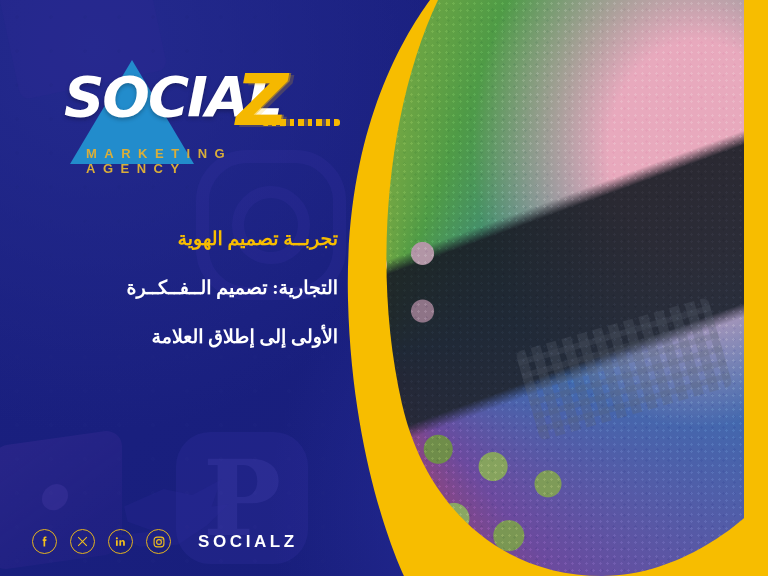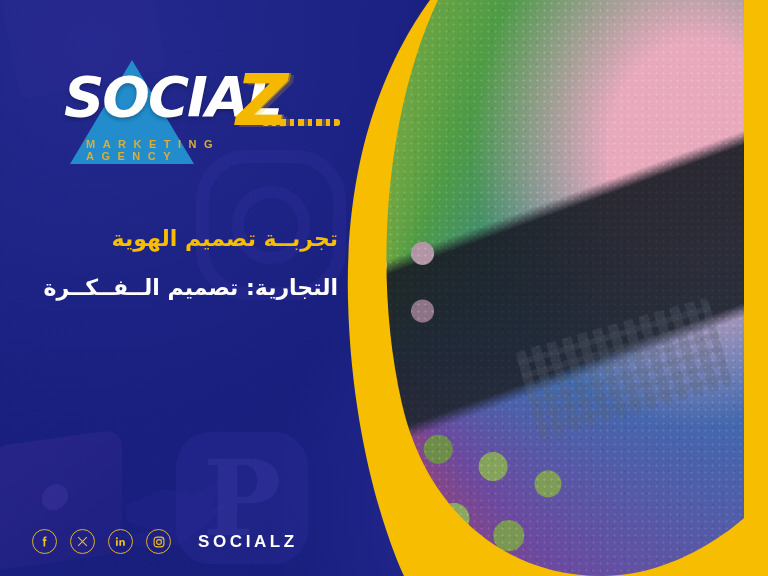--- a/index.html
+++ b/index.html
@@ -167,39 +167,40 @@
     text-shadow:2px 0 0 rgba(245,184,0,.45), 5px 2px 0 rgba(245,184,0,.20);
   }
   .logo-z::after{
     content:"";
     position:absolute; left:26px; bottom:16px;
     width:78px; height:7px;
     background:repeating-linear-gradient(90deg,#f5b800 0 6px, rgba(245,184,0,.25) 6px 10px, #f5b800 10px 14px, rgba(245,184,0,0) 14px 18px);
     border-radius:3px;
   }
   .logo-sub {
-    position:absolute; left:22px; top:80px;
-    font-size:11px; font-weight:bold;
+    position:absolute; left:22px; top:88px;
+    font-size:13px; font-weight:bold;
     letter-spacing:7.5px; color:#d9ae3a;
     font-family:"Liberation Sans", sans-serif;
   }
 
   
   .headline {
     position:absolute; right:430px; top:214px;
     width:320px;
     direction:rtl; text-align:right;
     font-family:"DejaVu Sans", sans-serif;
   }
   .hl-line {
     display:block;
-    font-size:22px; font-weight:bold;
+    font-size:19px; font-weight:bold;
     line-height:49px;
     white-space:nowrap;
     letter-spacing:0px;
+    font-family:Liberation Serif, serif;
   }
   .hl-gold { color:#f7bd00; }
   .hl-white { color:#ffffff; }
 
   
   .footer {
     position:absolute; left:32px; bottom:22px;
     display:flex; align-items:center; gap:13px;
   }
   .sicon {
@@ -242,20 +243,21 @@
   <div class="logo">
     <div class="logo-tri"></div>
     <div class="logo-word">SOCIAL</div>
     <div class="logo-z">Z</div>
     <div class="logo-sub">MARKETING AGENCY</div>
   </div>
 
   <div class="headline">
     <span class="hl-line hl-gold">تجربــة تصميم الهوية</span>
     <span class="hl-line hl-white">التجارية: تصميم الــفــكــرة</span>
+    <span class="hl-line hl-white">الأولى إلى إطلاق العلامة</span>
   </div>
 
   <div class="footer">
     <span class="sicon">
       <svg width="15" height="15" viewBox="0 0 24 24" aria-hidden="true">
         <path fill="#f2c01c" d="M15.2 8.5h-2.1V7.2c0-.6.4-.8.7-.8h1.3V3.9h-2c-2.2 0-2.7 1.6-2.7 2.7v1.9H9.1v2.6h1.3V20h2.7v-8.9h1.8l.3-2.6z"></path>
       </svg>
     </span>
     <span class="sicon">
       <svg width="13" height="13" viewBox="0 0 24 24" aria-hidden="true">

